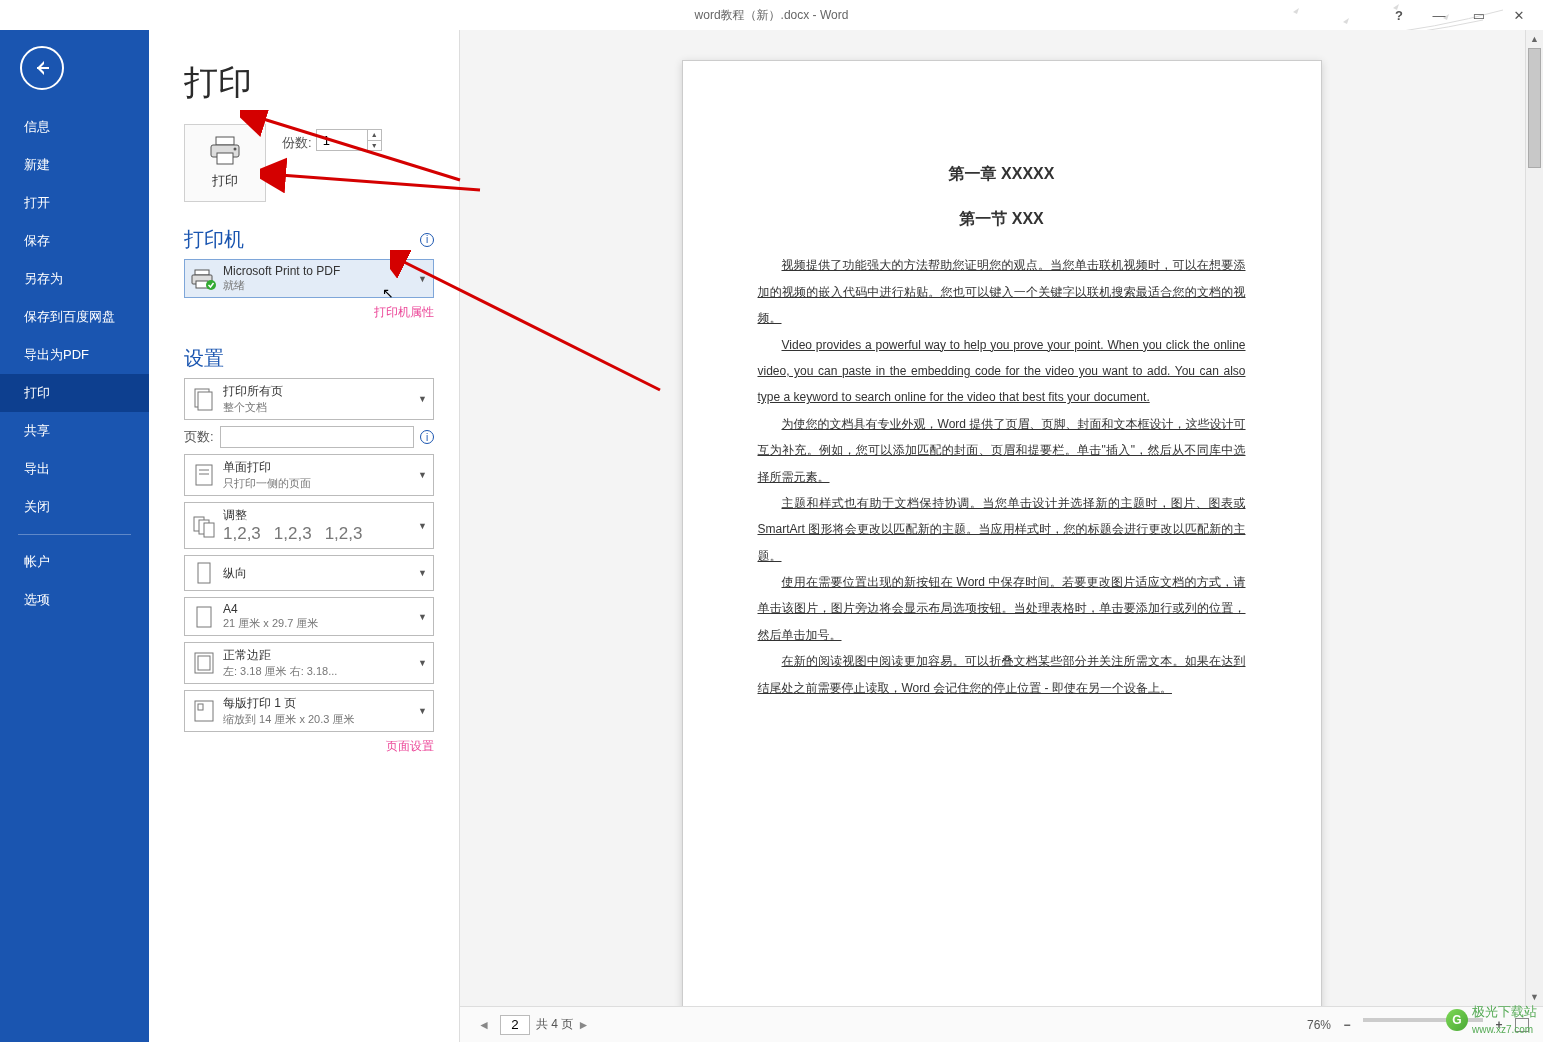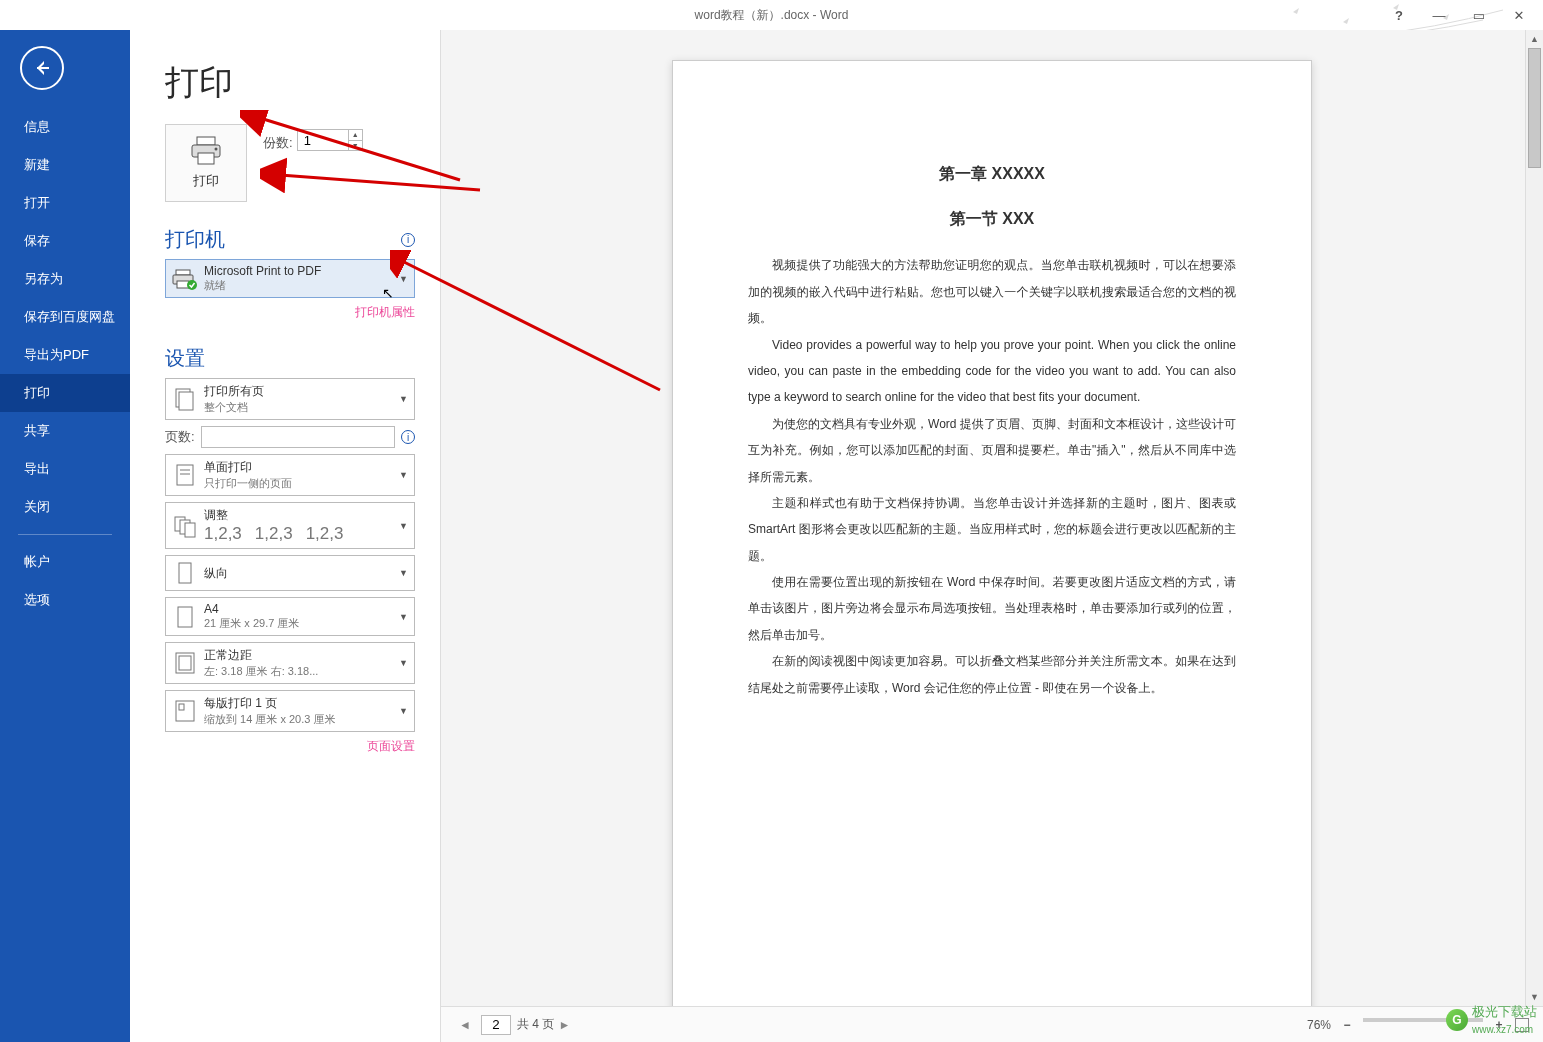--- a/index.html
+++ b/index.html
@@ -10,21 +10,21 @@
   .titlebar-bg { position: absolute; right: 0; top: 0; width: 600px; height: 55px; overflow: hidden; opacity: .35; pointer-events: none; }
   .titlebar-title { position: absolute; left: 50%; transform: translateX(-50%); font-size: 12px; color: #666; }
   .win-controls { position: absolute; right: 4px; top: 4px; display: flex; gap: 0; color: #555; }
   .win-btn { width: 40px; height: 22px; display: flex; align-items: center; justify-content: center; font-size: 13px; cursor: pointer; }
   .help-btn { font-weight: bold; }
   .user-label { position: absolute; right: 8px; top: 34px; font-size: 12px; color: #666; }
 
   .app-body { display: flex; height: calc(100% - 30px); }
 
   
-  .sidebar { width: 130px; background: #1a55b0; color: #fff; display: flex; flex-direction: column; padding-top: 8px; }
+  .sidebar { width: 149px; background: #1a55b0; color: #fff; display: flex; flex-direction: column; padding-top: 8px; }
   .back-btn { width: 44px; height: 44px; border: 2px solid #fff; border-radius: 50%; margin: 8px 0 18px 20px; display: flex; align-items: center; justify-content: center; cursor: pointer; }
   .back-btn svg { fill: #fff; }
   .side-item { padding: 10px 0 10px 24px; font-size: 13px; cursor: pointer; }
   .side-item.active { background: #0d3f8f; }
   .side-sep { height: 1px; background: rgba(255,255,255,.3); margin: 8px 18px; }
 
   
   .main { flex: 1; display: flex; background: #fff; }
   .print-panel { width: 310px; padding: 30px 25px 0 35px; background: #fff; }
   .panel-title { font-size: 34px; color: #2a2a2a; font-weight: 300; margin-bottom: 18px; }
@@ -57,21 +57,21 @@
   .pages-input { flex: 1; height: 22px; border: 1px solid #bbb; padding: 0 4px; }
 
   .collate-sub { font-size: 17px; color: #777; display: flex; gap: 13px; }
 
   
   .preview-area { flex: 1; background: #f4f4f4; border-left: 1px solid #ddd; position: relative; display: flex; flex-direction: column; }
   .preview-scroll { flex: 1; display: flex; align-items: flex-start; justify-content: center; padding: 30px 0 0 0; overflow: hidden; position: relative; }
   .doc-page { width: 640px; height: 1036px; background: #fff; border: 1px solid #ccc; box-shadow: 0 2px 8px rgba(0,0,0,.15); padding: 95px 75px; font-size: 12px; color: #333; line-height: 2.2; }
   .doc-page h1 { text-align: center; font-size: 16px; font-weight: bold; margin-bottom: 10px; }
   .doc-page h2 { text-align: center; font-size: 16px; font-weight: bold; margin-bottom: 16px; }
-  .doc-page p { text-indent: 2em; text-align: justify; }
+  .doc-page p { text-indent: 2em; text-align: justify; text-decoration: underline; }
 
   .scrollbar-v { position: absolute; right: 0; top: 0; height: 100%; width: 18px; background: #f1f1f1; border-left: 1px solid #ddd; }
   .scrollbar-v .arrow { height: 18px; display: flex; align-items: center; justify-content: center; font-size: 9px; color: #666; cursor: pointer; }
   .scrollbar-v .track { position: absolute; top: 18px; bottom: 18px; left: 0; right: 0; }
   .scrollbar-v .thumb { position: absolute; left: 2px; right: 2px; top: 0; height: 120px; background: #c8c8c8; border: 1px solid #aaa; cursor: pointer; }
 
   
   .preview-footer { height: 36px; background: #fafafa; border-top: 1px solid #ddd; display: flex; align-items: center; padding: 0 14px; font-size: 12px; color: #555; }
   .nav-btn { width: 20px; text-align: center; cursor: pointer; font-size: 12px; color: #888; }
   .page-num { width: 30px; height: 20px; border: 1px solid #bbb; text-align: center; margin: 0 6px; }

